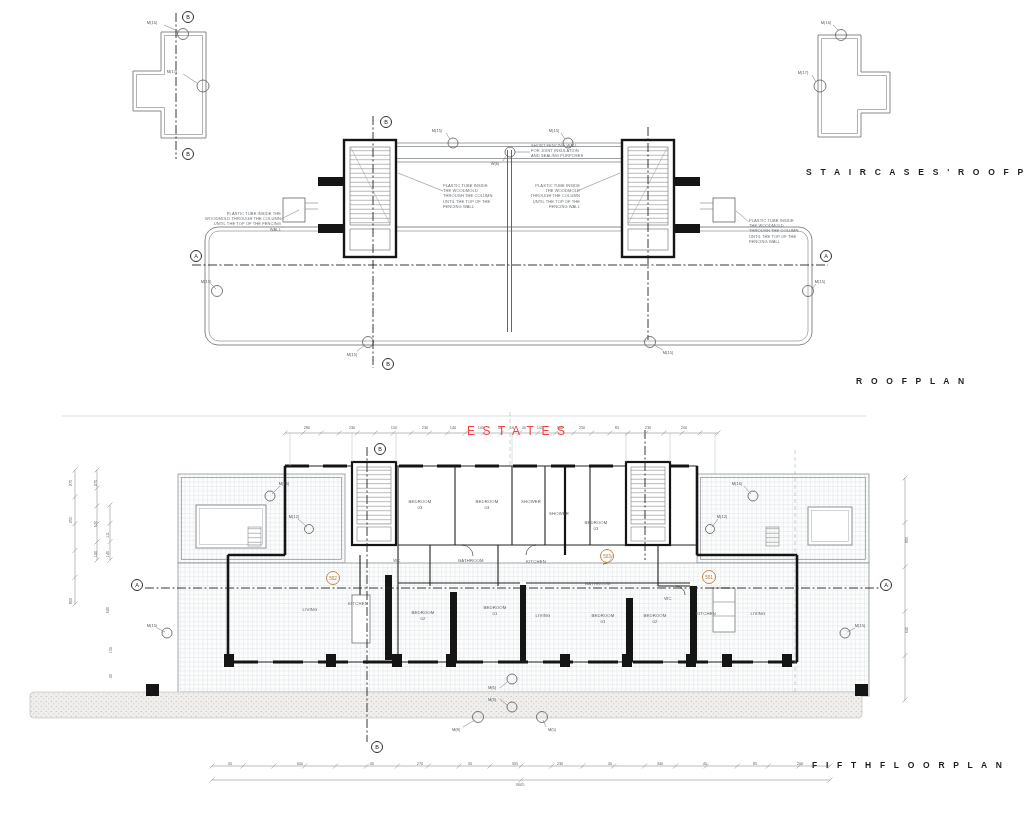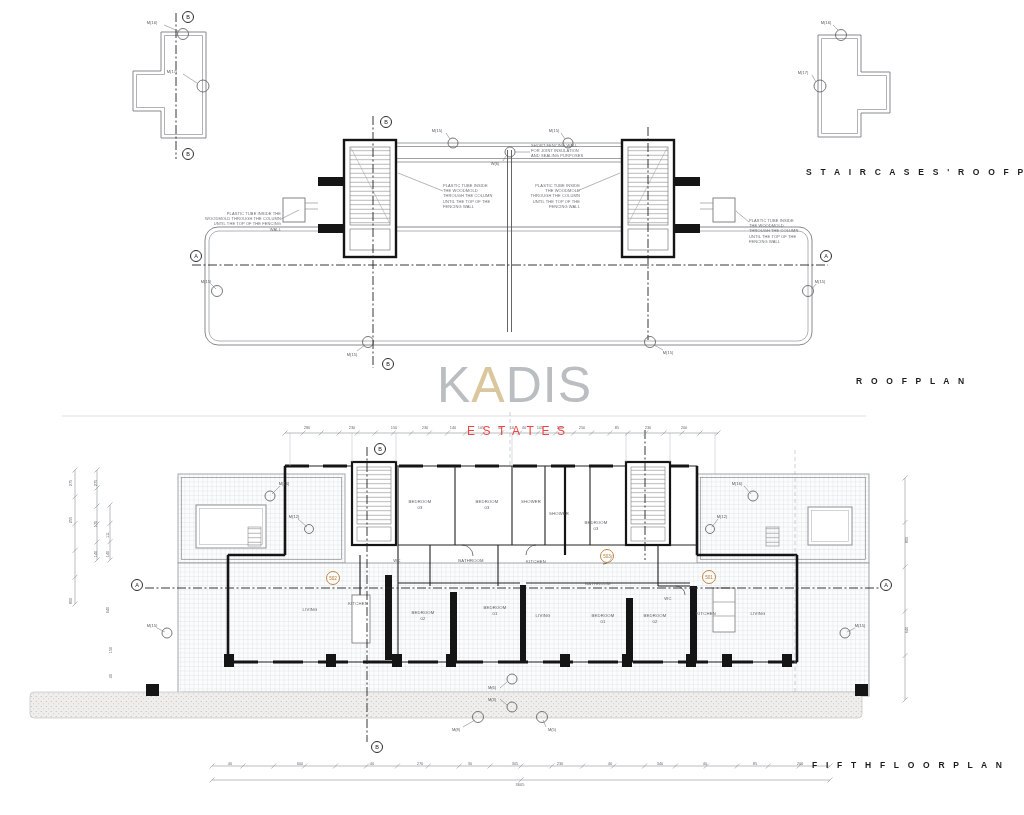--- a/index.html
+++ b/index.html
@@ -350,16 +350,15 @@
   <div class="note" style="left:203px;top:211px;width:78px;text-align:right;">PLASTIC TUBE INSIDE THE WOODMOLD THROUGH THE COLUMN UNTIL THE TOP OF THE FENCING WALL</div>
   <div class="note" style="left:443px;top:183px;width:50px;text-align:left;">PLASTIC TUBE INSIDE THE WOODMOLD THROUGH THE COLUMN UNTIL THE TOP OF THE FENCING WALL</div>
   <div class="note" style="left:530px;top:183px;width:50px;text-align:right;">PLASTIC TUBE INSIDE THE WOODMOLD THROUGH THE COLUMN UNTIL THE TOP OF THE FENCING WALL</div>
   <div class="note" style="left:749px;top:218px;width:50px;text-align:left;">PLASTIC TUBE INSIDE THE WOODMOLD THROUGH THE COLUMN UNTIL THE TOP OF THE FENCING WALL</div>
   <div class="note" style="left:531px;top:143px;width:54px;text-align:left;">SHORT FENCING WALL FOR JOINT INSULATION AND SEALING PURPOSES</div>
 
   <div class="title" style="left:806px;top:167px;">S T A I R C A S E S '   R O O F   P L A N</div>
   <div class="title" style="left:856px;top:376px;">R O O F   P L A N</div>
   <div class="title" style="left:812px;top:760px;">F I F T H   F L O O R   P L A N</div>
 
-  <div id="wm-main"><span>K</span><span class="wm-a">A</span><span>DIS</span></div>
   <div id="wm-sub">ESTATES</div>
 
 </div>
 
 </body></html>

